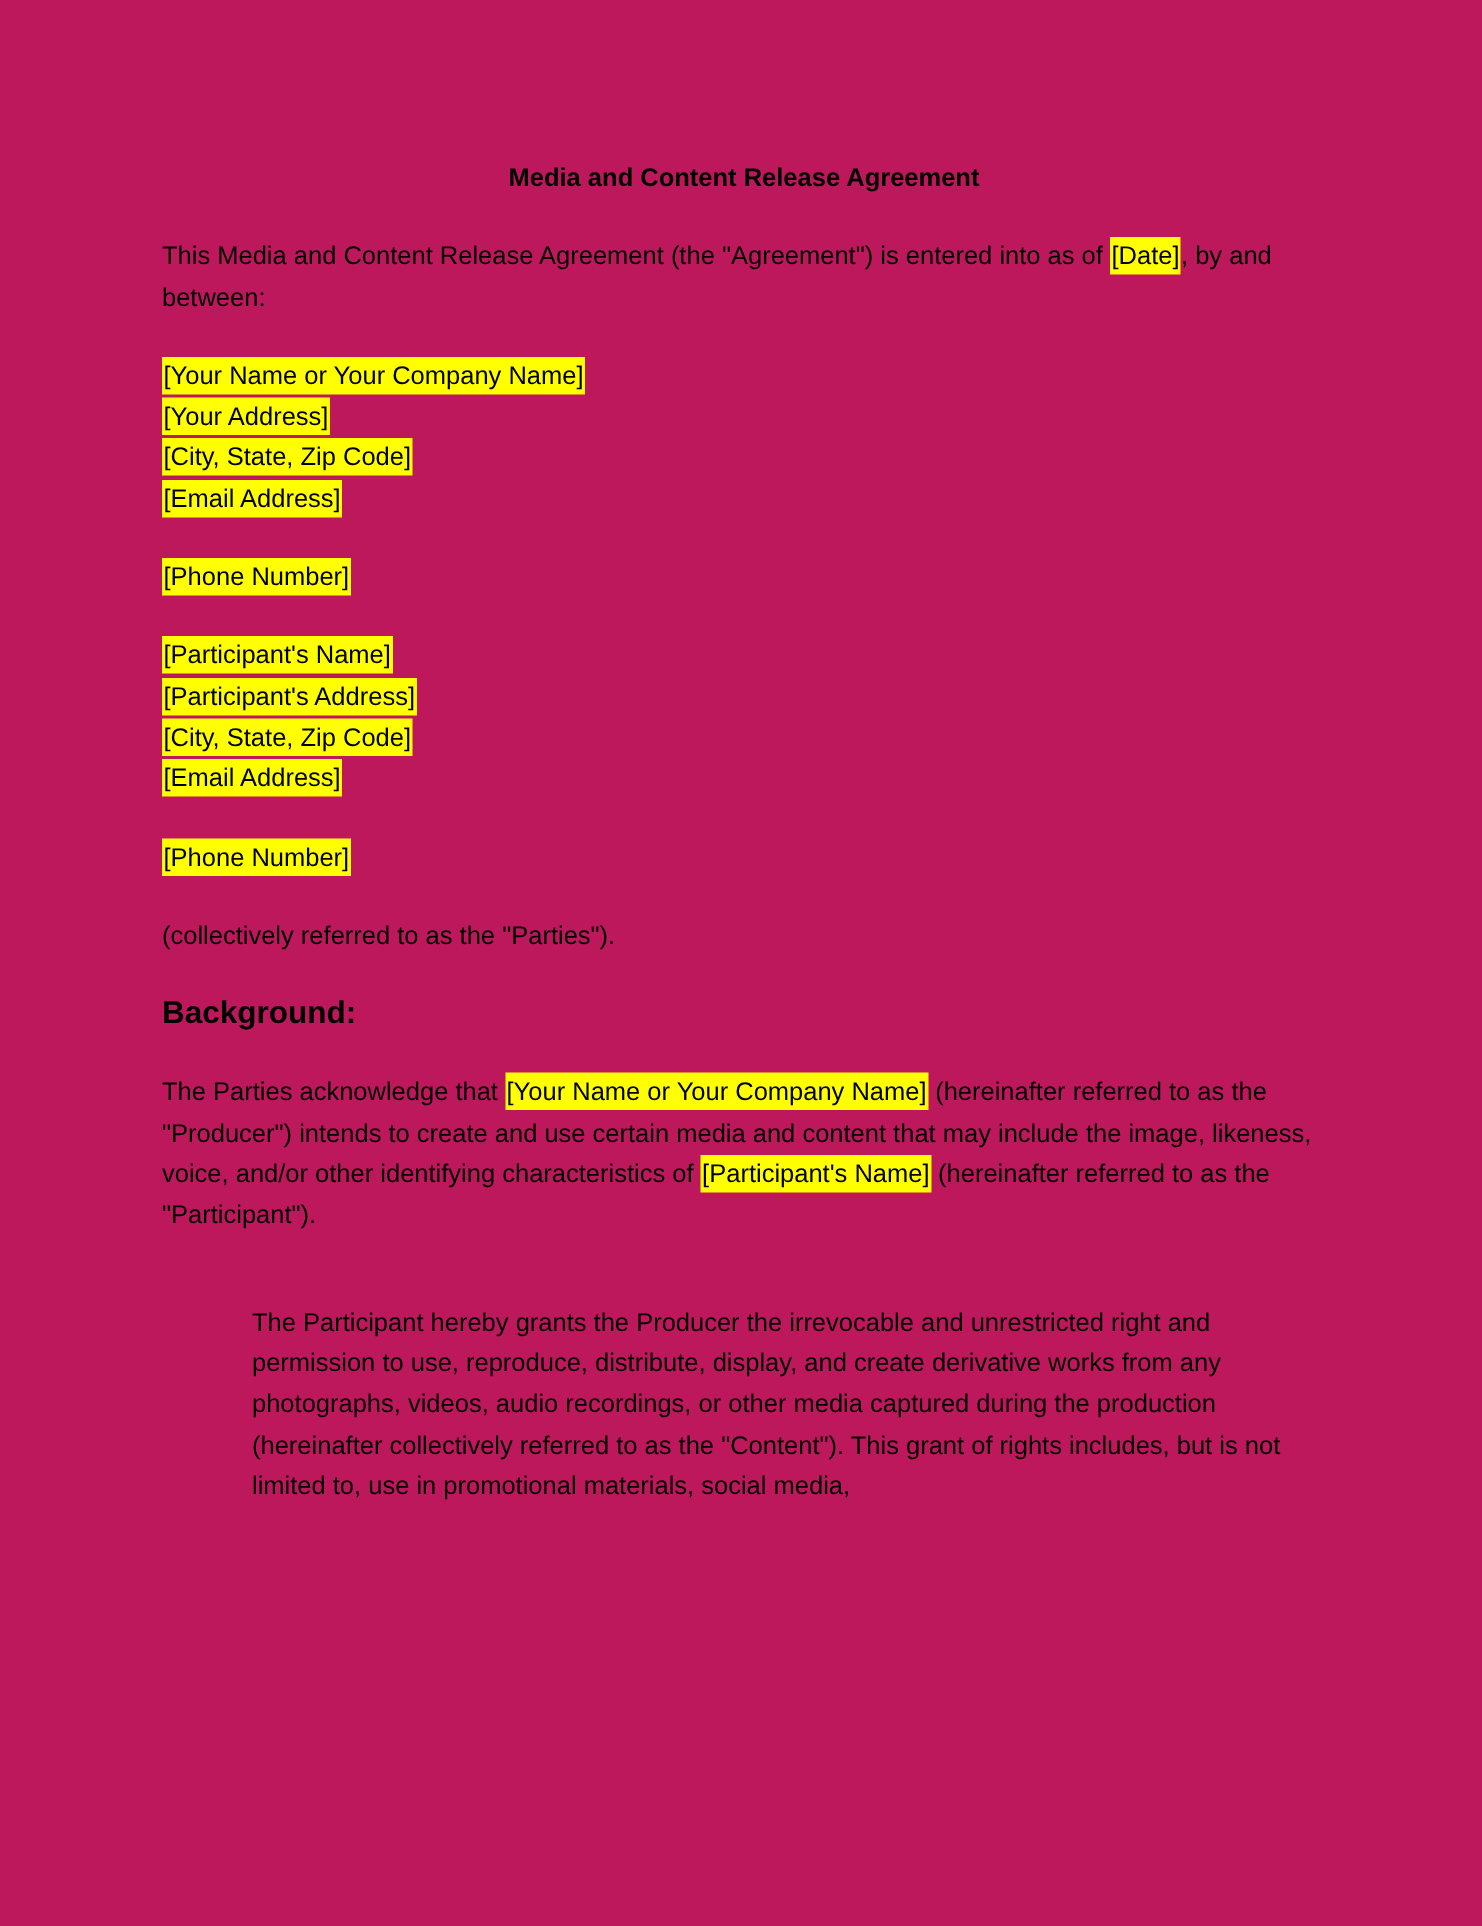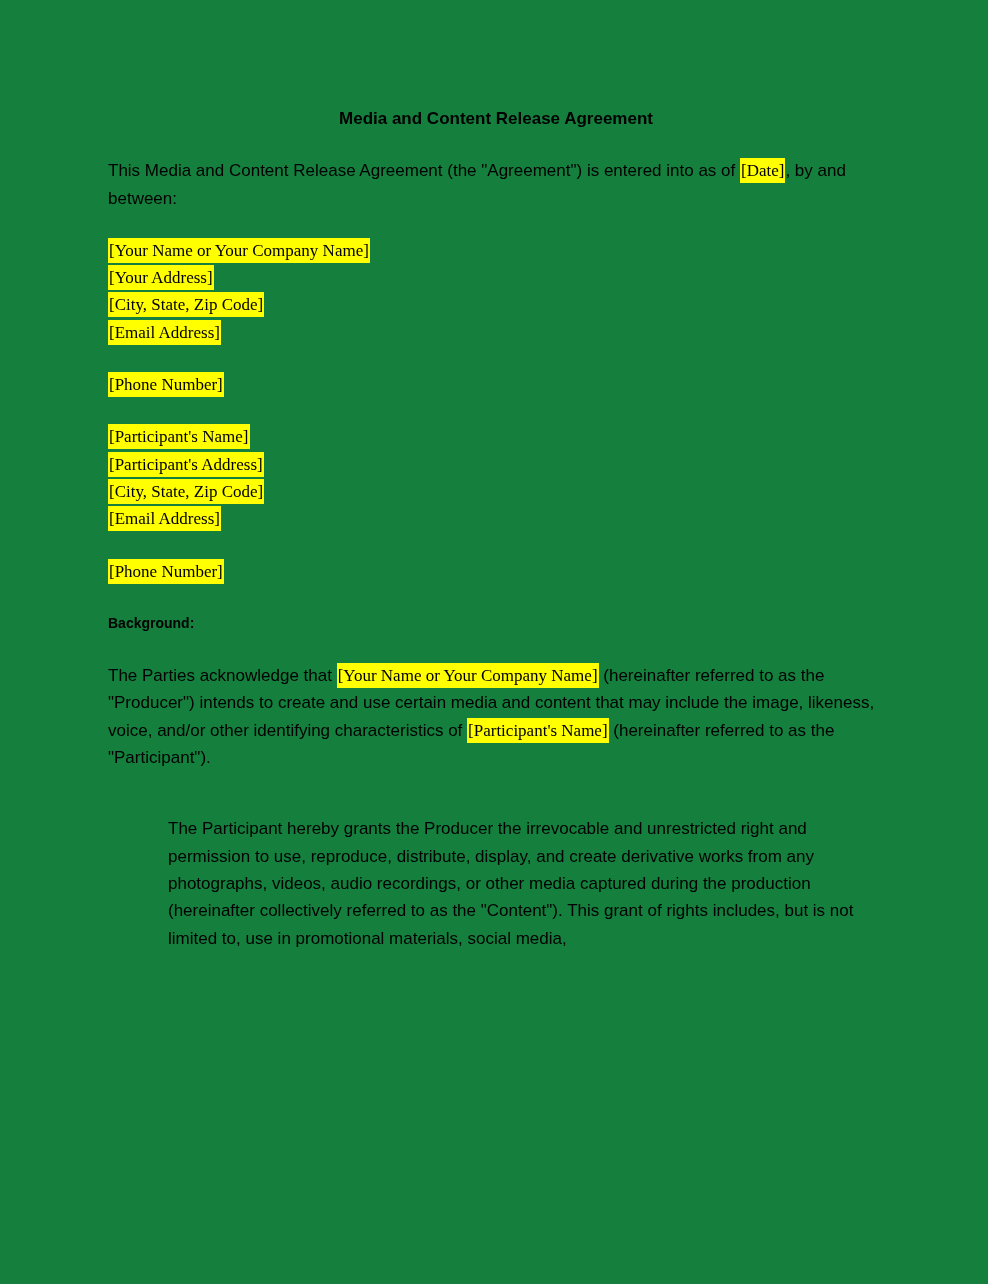--- a/index.html
+++ b/index.html
@@ -25,40 +25,39 @@
     font-weight: bold;
     font-size: 17px;
     line-height: 27.3px;
     margin: 0 0 25px 0;
   }
   .para {
     margin: 0 0 25px 0;
   }
   .heading {
     font-weight: bold;
-    font-size: 14px;
+    font-size: 21px;
     line-height: 27.3px;
     margin: 0 0 25px 0;
   }
   .indented {
     margin-left: 60px;
     margin-top: 44px;
   }
   .hl {
     padding: 3px 1px;
-    font-family: Liberation Serif, serif;
   }
   .doc-line {
     line-height: 27.3px;
   }
 </style>
 </head>
 <body>
 
-<div class="page" style="background: #15803d; color: rgb(0, 0, 0);">
+<div class="page" style="background: #be185d; color: rgb(0, 0, 0);">
 
   <h1 class="doc-title">Media and Content Release Agreement</h1>
 
   <p class="para"><span>This Media and Content Release Agreement (the "Agreement") is entered into as of </span><span class="hl hl-bg" style="background: rgb(255, 255, 0);">[Date]</span><span>, by and between:</span></p>
 
   <div class="para">
       <div class="doc-line"><span class="hl hl-bg" style="background: rgb(255, 255, 0);">[Your Name or Your Company Name]</span></div>
       <div class="doc-line"><span class="hl hl-bg" style="background: rgb(255, 255, 0);">[Your Address]</span></div>
       <div class="doc-line"><span class="hl hl-bg" style="background: rgb(255, 255, 0);">[City, State, Zip Code]</span></div>
       <div class="doc-line"><span class="hl hl-bg" style="background: rgb(255, 255, 0);">[Email Address]</span></div>
@@ -69,20 +68,21 @@
 
   <div class="para">
       <div class="doc-line"><span class="hl hl-bg" style="background: rgb(255, 255, 0);">[Participant's Name]</span></div>
       <div class="doc-line"><span class="hl hl-bg" style="background: rgb(255, 255, 0);">[Participant's Address]</span></div>
       <div class="doc-line"><span class="hl hl-bg" style="background: rgb(255, 255, 0);">[City, State, Zip Code]</span></div>
       <div class="doc-line"><span class="hl hl-bg" style="background: rgb(255, 255, 0);">[Email Address]</span></div>
     </div>
 
   <p class="para"><span class="hl hl-bg" style="background: rgb(255, 255, 0);">[Phone Number]</span></p>
 
+  <p class="para">(collectively referred to as the "Parties").</p>
 
   <h2 class="heading">Background:</h2>
 
   <p class="para"><span>The Parties acknowledge that </span><span class="hl hl-bg" style="background: rgb(255, 255, 0);">[Your Name or Your Company Name]</span><span> (hereinafter referred to as the "Producer") intends to create and use certain media and content that may include the image, likeness, voice, and/or other identifying characteristics of </span><span class="hl hl-bg" style="background: rgb(255, 255, 0);">[Participant's Name]</span><span> (hereinafter referred to as the "Participant").</span></p>
 
 
 
   <p class="para indented">The Participant hereby grants the Producer the irrevocable and unrestricted right and permission to use, reproduce, distribute, display, and create derivative works from any photographs, videos, audio recordings, or other media captured during the production (hereinafter collectively referred to as the "Content"). This grant of rights includes, but is not limited to, use in promotional materials, social media,</p>
 
 </div>

